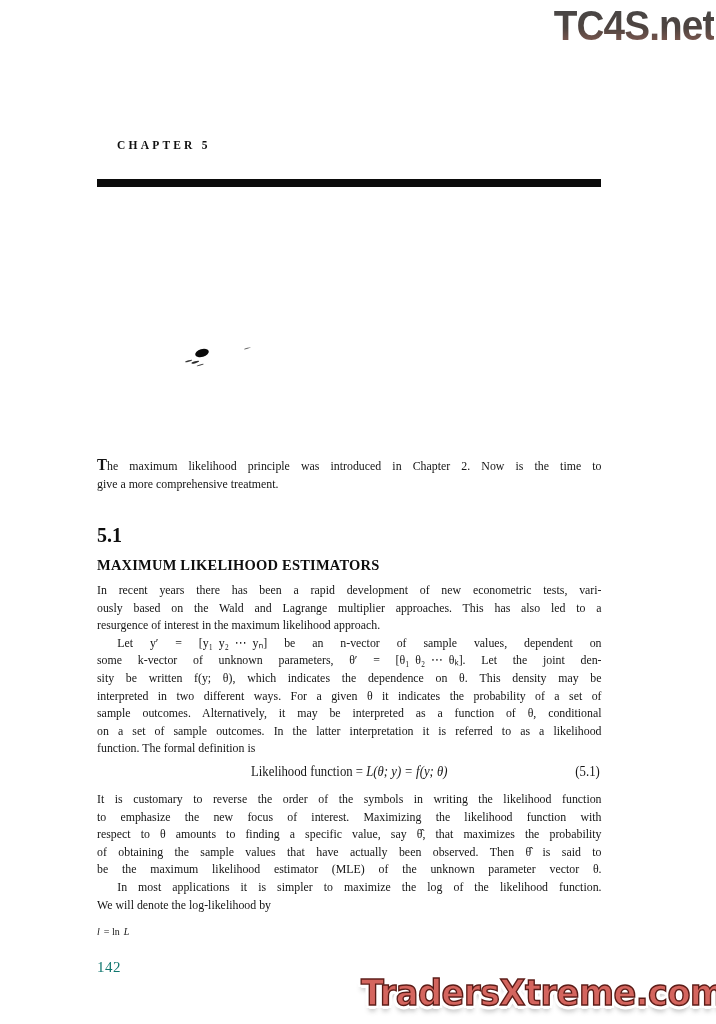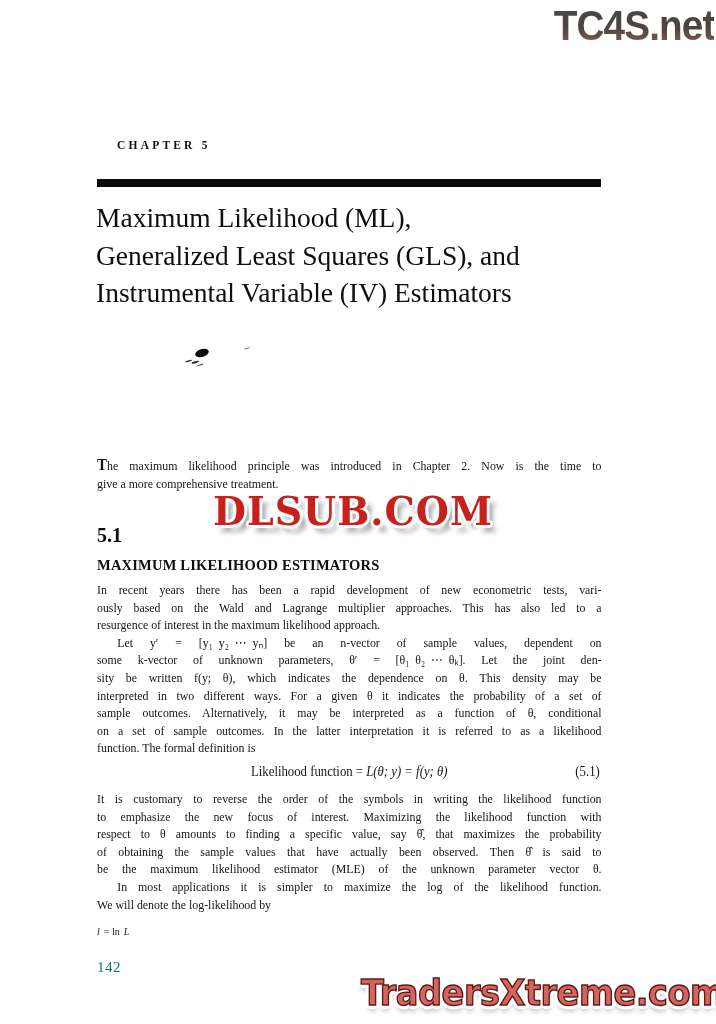--- a/index.html
+++ b/index.html
@@ -74,34 +74,28 @@
 </head>
 <body>
 
 <div class="page">
 
   <div class="wm-top">TC4S.net</div>
 
   <div class="chapter-label">CHAPTER 5</div>
   <div class="rule"></div>
 
-  <div class="chapter-title">
-    <div>Maximum Likelihood (ML),</div>
-    <div>Generalized Least Squares (GLS), and</div>
-    <div>Instrumental Variable (IV) Estimators</div>
-  </div>
 
   <div class="smudge"></div>
 
   <div class="textcol intro pos-intro">
     <div class="line j">The maximum likelihood principle was introduced in Chapter 2. Now is the time to</div>
     <div class="line">give a more comprehensive treatment.</div>
   </div>
 
-  <div class="wm-mid">DLSUB.COM</div>
 
   <div class="sec-num">5.1</div>
   <div class="sec-title">MAXIMUM LIKELIHOOD ESTIMATORS</div>
 
   <div class="textcol pos-para1">
     <div class="line j">In recent years there has been a rapid development of new econometric tests, vari-</div>
     <div class="line j">ously based on the Wald and Lagrange multiplier approaches. This has also led to a</div>
     <div class="line">resurgence of interest in the maximum likelihood approach.</div>
     <div class="line j ind">Let y′ = [y₁ y₂ ⋯ yₙ] be an n-vector of sample values, dependent on</div>
     <div class="line j">some k-vector of unknown parameters, θ′ = [θ₁ θ₂ ⋯ θₖ]. Let the joint den-</div>

